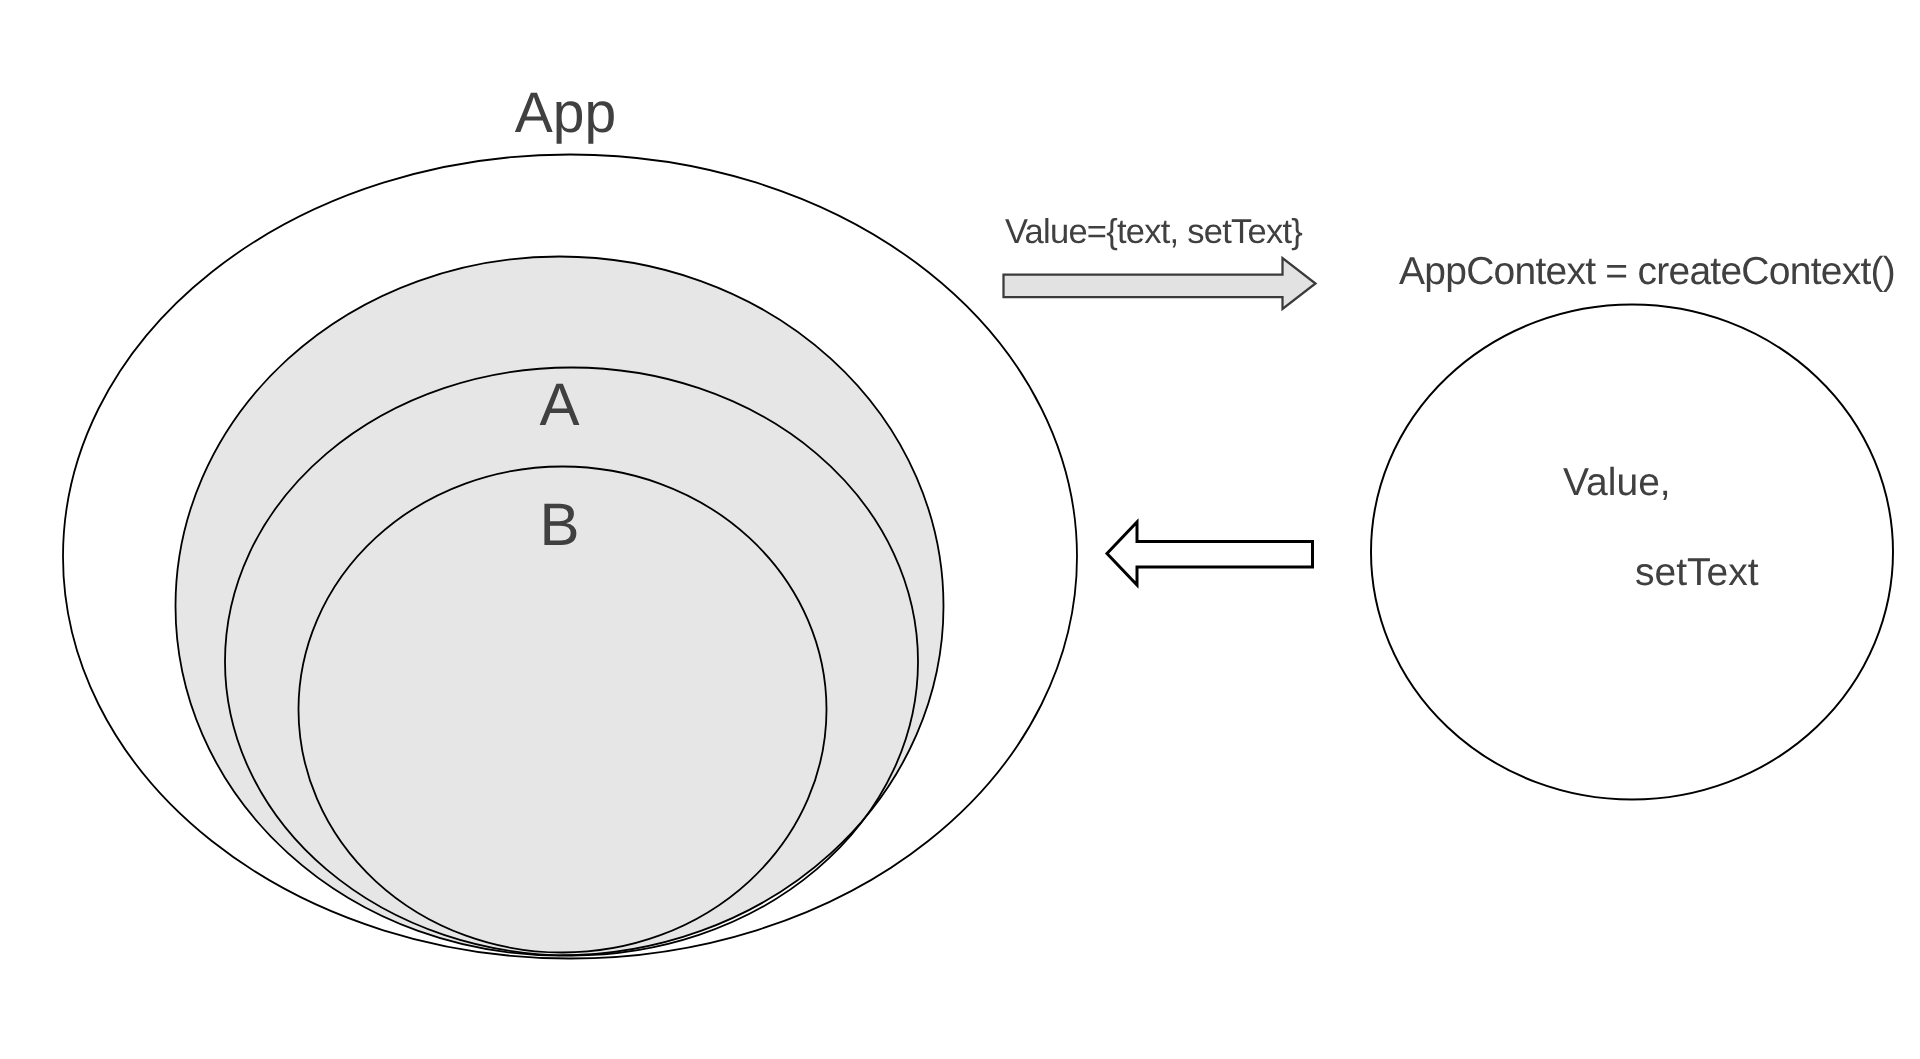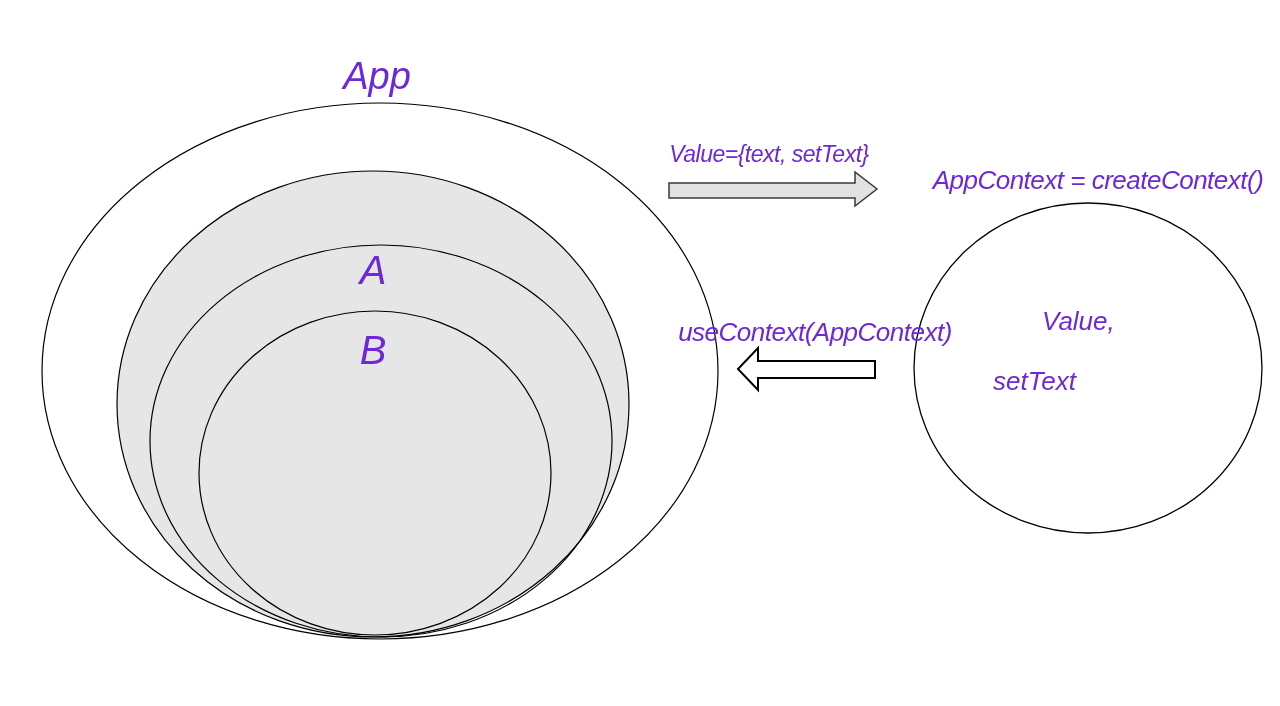--- a/index.html
+++ b/index.html
@@ -15,37 +15,36 @@
     background: #ffffff;
     overflow: hidden;
   }
   #shapes {
     position: absolute;
     left: 0;
     top: 0;
   }
   .label {
     position: absolute;
-    color: #6d28d9;
+    color: #404040;
     white-space: nowrap;
     line-height: 1;
-    font-style: italic;
   }
   .centered {
     transform: translateX(-50%);
   }
   .app-title       { left: 377px;  top: 57px;  font-size: 38px; }
   .provider-label  { left: 384px;  top: 186px; font-size: 28px; letter-spacing: -0.5px; }
   .a-label         { left: 373px;  top: 250px; font-size: 40px; }
   .b-label         { left: 373px;  top: 330px; font-size: 40px; }
   .value-label     { left: 769px;  top: 143px; font-size: 23px; letter-spacing: -0.5px; }
   .create-label    { left: 1098px; top: 167px; font-size: 26px; letter-spacing: -0.5px; }
   .usectx-label    { left: 815px;  top: 319px; font-size: 26px; letter-spacing: -0.5px; }
   .text-label      { left: 1042px; top: 308px; font-size: 26px; }
-  .settext-label   { left: 993px; top: 368px; font-size: 26px; }
+  .settext-label   { left: 1090px; top: 368px; font-size: 26px; }
 </style>
 </head>
 <body>
 
 <div id="canvas">
 
   <svg id="shapes" width="1280" height="706" viewBox="0 0 1280 706">
 
     <ellipse cx="380" cy="371" rx="338" ry="268" fill="#ffffff" stroke="#000000" stroke-width="1.2"></ellipse>
 
@@ -66,19 +65,18 @@
 
 
   <div class="label centered a-label">A</div>
 
   <div class="label centered b-label">B</div>
 
   <div class="label centered value-label">Value={text, setText}</div>
 
   <div class="label centered create-label">AppContext = createContext()</div>
 
-  <div class="label centered usectx-label">useContext(AppContext)</div>
 
   <div class="label text-label">Value,</div>
 
   <div class="label settext-label">setText</div>
 
 </div>
 
 </body></html>

